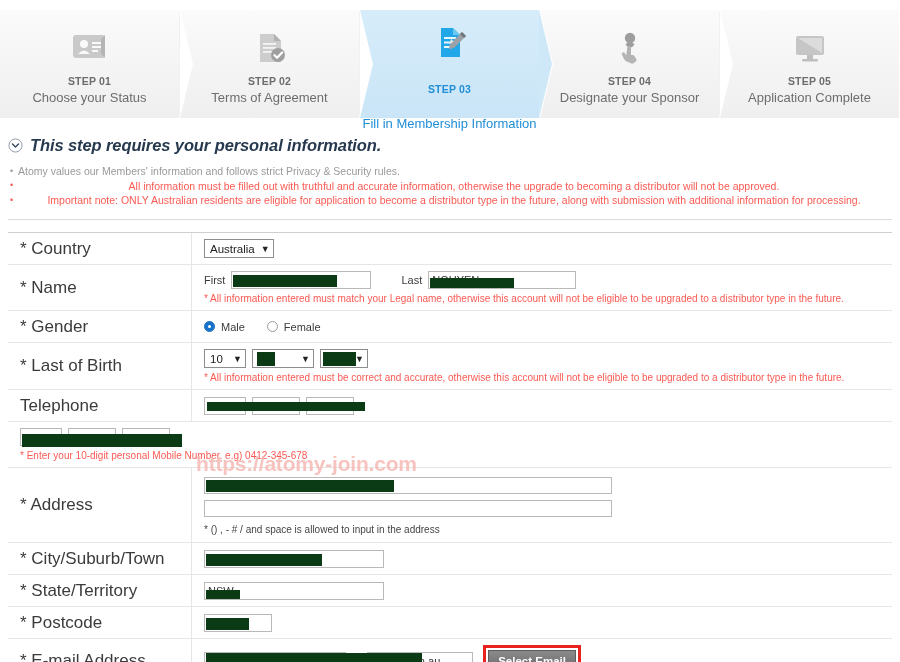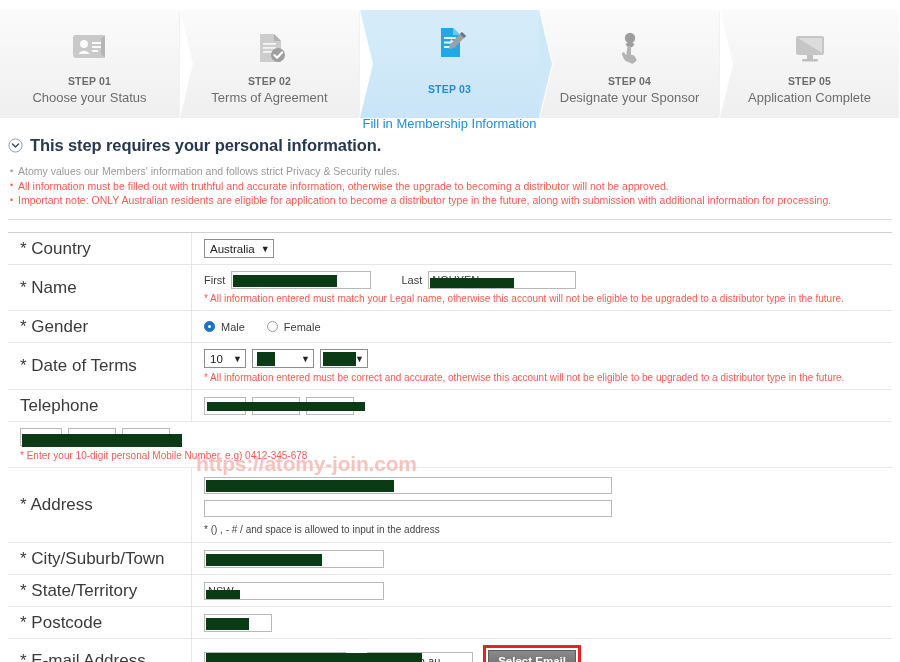--- a/index.html
+++ b/index.html
@@ -65,31 +65,32 @@
 
   
   .section-head {
     position: absolute; left: 8px; top: 136px;
     display: flex; align-items: center; gap: 7px;
   }
   .chev-circle { width: 15px; height: 15px; display:block; }
   .section-title {
     font-size: 16.5px; font-weight: bold; color: #26394f;
     letter-spacing: -0.1px;
+    font-style: italic;
   }
   .notes { position: absolute; left: 10px; top: 164px; width: 880px; }
   .note {
     font-size: 10.5px; line-height: 14.6px;
     padding-left: 8px; position: relative; white-space: nowrap;
   }
   .note::before {
     content: "•"; position: absolute; left: 0; top: -0.5px; font-size: 9px;
   }
   .note.gray { color: #9a9a9a; }
-  .note.red  { color: #fa5a53; }
+  .note.red  { color: #fa5a53; text-align: center; }
 
   .divider {
     position: absolute; left: 8px; top: 219px;
     width: 884px; height: 1px; background: #dcdcdc;
   }
 
   
   .form { position: absolute; left: 8px; top: 232px; width: 884px; }
   .row { display: flex; border-bottom: 1px solid #e6e6e6; min-height: 32px; }
   .row.top { border-top: 1px solid #cfcfcf; }
@@ -301,21 +302,21 @@
           </span>
           <span class="radio-wrap">
             <span class="radio"></span>
             <span class="radio-txt">Female</span>
           </span>
         </div>
       </div>
     </div>
 
     <div class="row">
-      <div class="rlabel">* Date of Terms</div>
+      <div class="rlabel">* Last of Birth</div>
       <div class="rfield">
         <div class="fline">
           <div class="sel" style="width:42px;">
             <span>10</span>
             <span class="caret">▼</span>
           </div>
           <div class="sel" style="width:62px;margin-left:6px;position:relative;">
             <span></span>
             <span class="redact" style="width:18px;left:4px;top:2px;height:14px;"></span>
             <span class="caret">▼</span>

